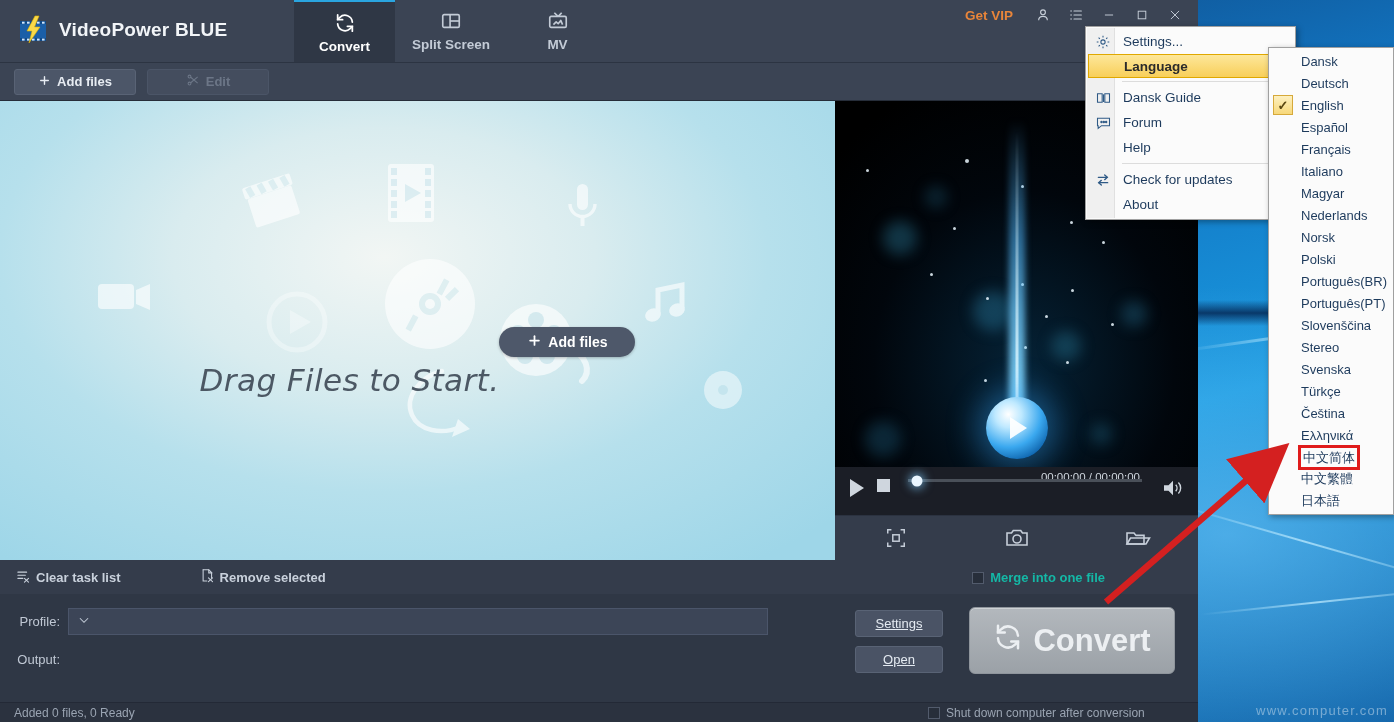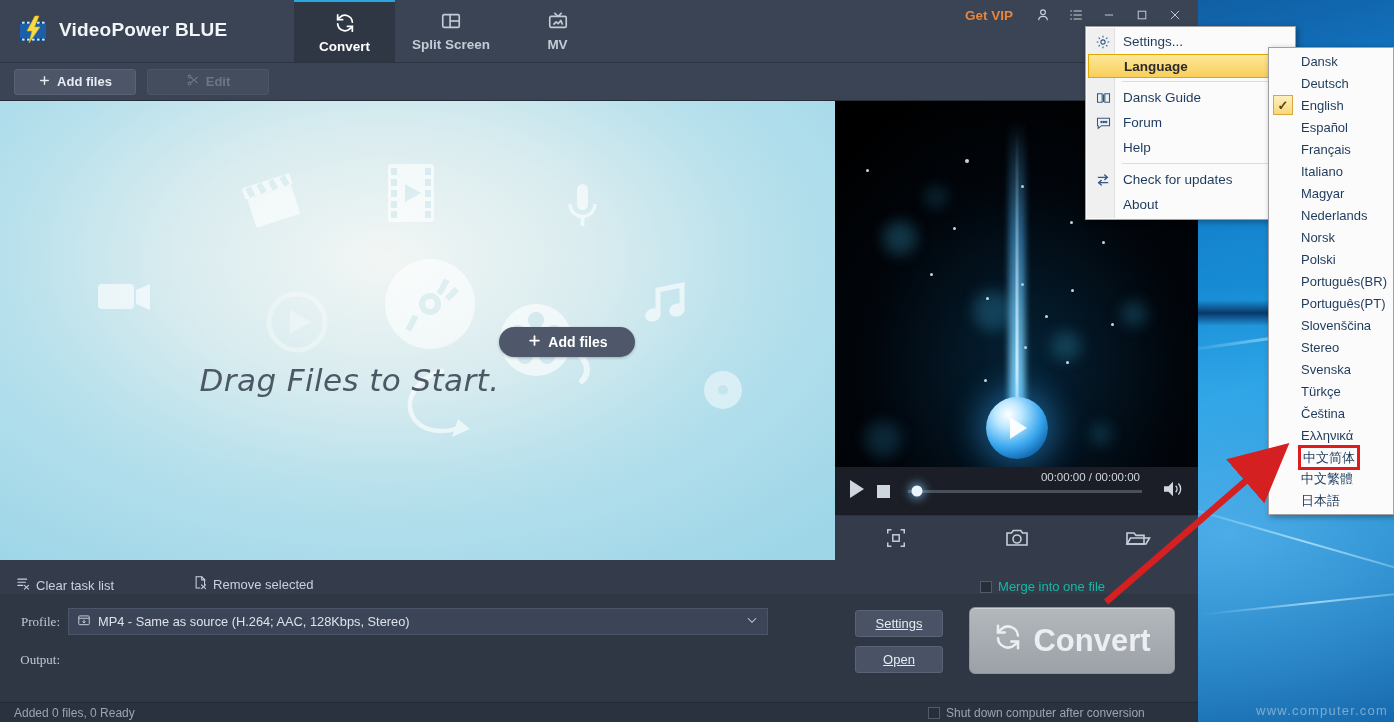--- a/index.html
+++ b/index.html
@@ -179,21 +179,21 @@
     content: ""; margin-left: 4px;
     border-left: 17px solid rgba(255,255,255,0.92);
     border-top: 11px solid transparent;
     border-bottom: 11px solid transparent;
   }
   .bokeh { position: absolute; border-radius: 50%; filter: blur(7px); }
   .star { position: absolute; border-radius: 50%; background: rgba(235,248,255,0.85); }
 
   .pcontrols {
     flex: 0 0 48px; background: #1b1e26;
-    position: relative; display: flex; align-items: center; padding: 12px 14px; gap: 12px;
+    position: relative; display: flex; align-items: flex-start; padding: 12px 14px; gap: 12px;
   }
   .ptime {
     position: absolute; right: 58px; top: 4px;
     color: #cfd6de; font-size: 11.5px; font-family: "Liberation Sans", sans-serif;
   }
   .pplay { cursor: pointer; }
   .pstop { width: 13px; height: 13px; background: #cfd6de; cursor: pointer; }
   .seek {
     flex: 1 1 auto; height: 3px; background: #4a5059; position: relative;
     margin: 0 6px; cursor: pointer;
@@ -207,42 +207,43 @@
 
   .ptools {
     flex: 0 0 45px; background: #343c4b;
     display: flex; align-items: center; border-top: 1px solid #2b3240;
   }
   .ptool { flex: 1 1 0; display: flex; align-items: center; justify-content: center; cursor: pointer; }
 
   
   .taskbar {
     flex: 0 0 34px; background: #343c4b;
-    display: flex; align-items: flex-end;
+    display: flex; align-items: center;
     border-top: 1px solid #4a5musical;
     border-top: 1px solid #49516200;
     position: relative;
+    font-weight: bold;
   }
   .tl-item {
     display: flex; align-items: center; gap: 5px;
     color: #c9d1dc; font-size: 13px; cursor: pointer;
   }
   .mergebox {
     position: absolute; right: 93px; display: flex; align-items: center; gap: 6px;
     color: #14b8a6; font-size: 13px; cursor: pointer;
   }
   .cbox { width: 12px; height: 12px; background: #272e3a; border: 1px solid #525b6c; }
 
   
   .bottom {
     flex: 0 0 128px; background: #2f3745;
     position: relative; padding: 14px 0 0 0;
   }
   .row { display: flex; align-items: center; height: 27px; margin-bottom: 11px; }
-  .rlabel { width: 68px; text-align: right; padding-right: 8px; color: #c0c8d4; font-size: 13px; font-family: Liberation Serif, serif; }
+  .rlabel { width: 68px; text-align: right; padding-right: 8px; color: #c0c8d4; font-size: 13px; }
   .rfield {
     height: 27px; background: #3c4557; border: 1px solid #4b556a;
     display: flex; align-items: center; padding: 0 8px; gap: 7px;
     color: #dbe2ea; font-size: 12.8px; cursor: pointer;
   }
   .rfield.profile { width: 700px; justify-content: space-between; }
   .rfield.output { width: 700px; justify-content: space-between; }
   .rf-left { display: flex; align-items: center; gap: 7px; overflow: hidden; white-space: nowrap; }
 
   .sidebtns { position: absolute; left: 855px; top: 16px; display: flex; flex-direction: column; gap: 9px; }
@@ -683,31 +684,20 @@
       <div class="mergebox">
         <span class="cbox"></span>
         <span>Merge into one file</span>
       </div>
     </div>
 
     <div class="bottom">
       <div class="row">
         <div class="rlabel">Profile:</div>
         <div class="rfield profile">
-          <span class="rf-left">
-            <span>
-              <svg width="14" height="14" viewBox="0 0 24 24" fill="none" stroke="#c3ccd8" stroke-width="1.7">
-                <rect x="3" y="5" width="18" height="15" rx="1.5"></rect>
-                  <line x1="3" y1="9" x2="21" y2="9"></line>
-                <line x1="12" y1="11.5" x2="12" y2="17"></line>
-                  <polyline points="9.4,14.6 12,17.2 14.6,14.6"></polyline>
-              </svg>
-            </span>
-            <span>MP4 - Same as source (H.264; AAC, 128Kbps, Stereo)</span>
-          </span>
           <span>
             <svg width="14" height="14" viewBox="0 0 24 24" fill="none" stroke="#c3ccd8" stroke-width="1.8">
                 <polyline points="5,9 12,16 19,9"></polyline>
               </svg>
           </span>
         </div>
       </div>
       <div class="row">
         <div class="rlabel">Output:</div>
       </div>

